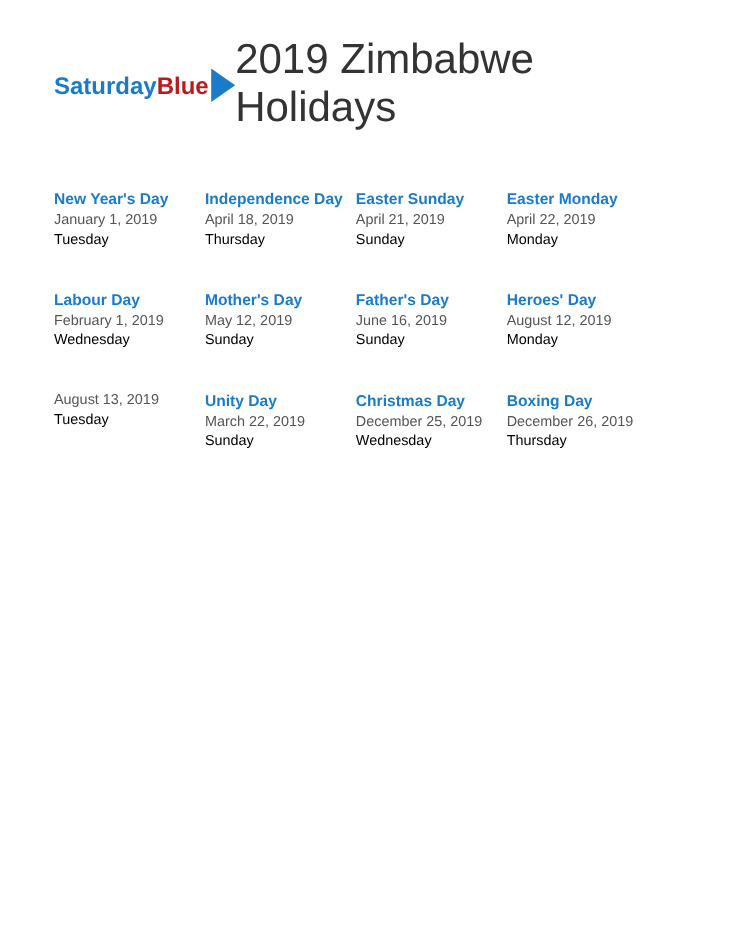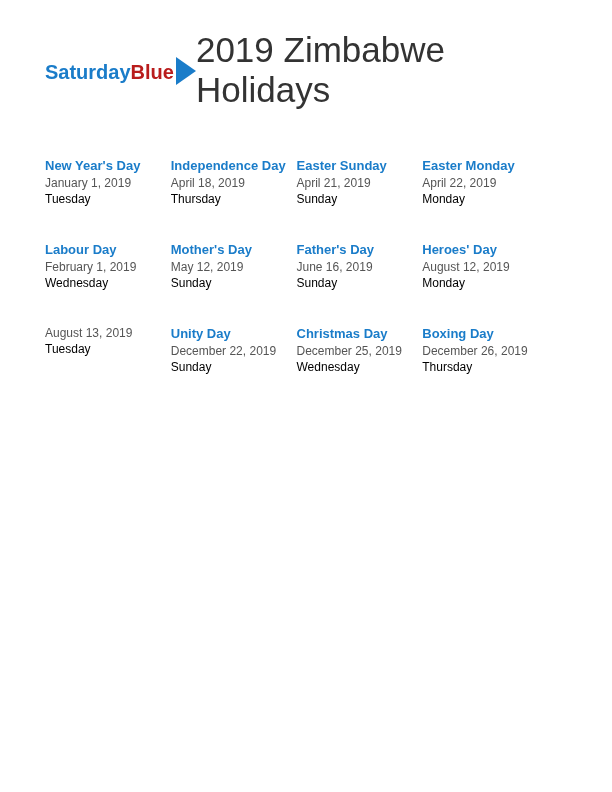--- a/index.html
+++ b/index.html
@@ -130,21 +130,21 @@
         <div class="holiday-name">Heroes' Day</div>
         <div class="holiday-date">August 12, 2019</div>
         <div class="holiday-day">Monday</div>
       </div>
       <div class="holiday-item">
         <div class="holiday-date">August 13, 2019</div>
         <div class="holiday-day">Tuesday</div>
       </div>
       <div class="holiday-item">
         <div class="holiday-name">Unity Day</div>
-        <div class="holiday-date">December 22, 2019</div>
+        <div class="holiday-date">March 22, 2019</div>
         <div class="holiday-day">Sunday</div>
       </div>
       <div class="holiday-item">
         <div class="holiday-name">Christmas Day</div>
         <div class="holiday-date">December 25, 2019</div>
         <div class="holiday-day">Wednesday</div>
       </div>
       <div class="holiday-item">
         <div class="holiday-name">Boxing Day</div>
         <div class="holiday-date">December 26, 2019</div>

